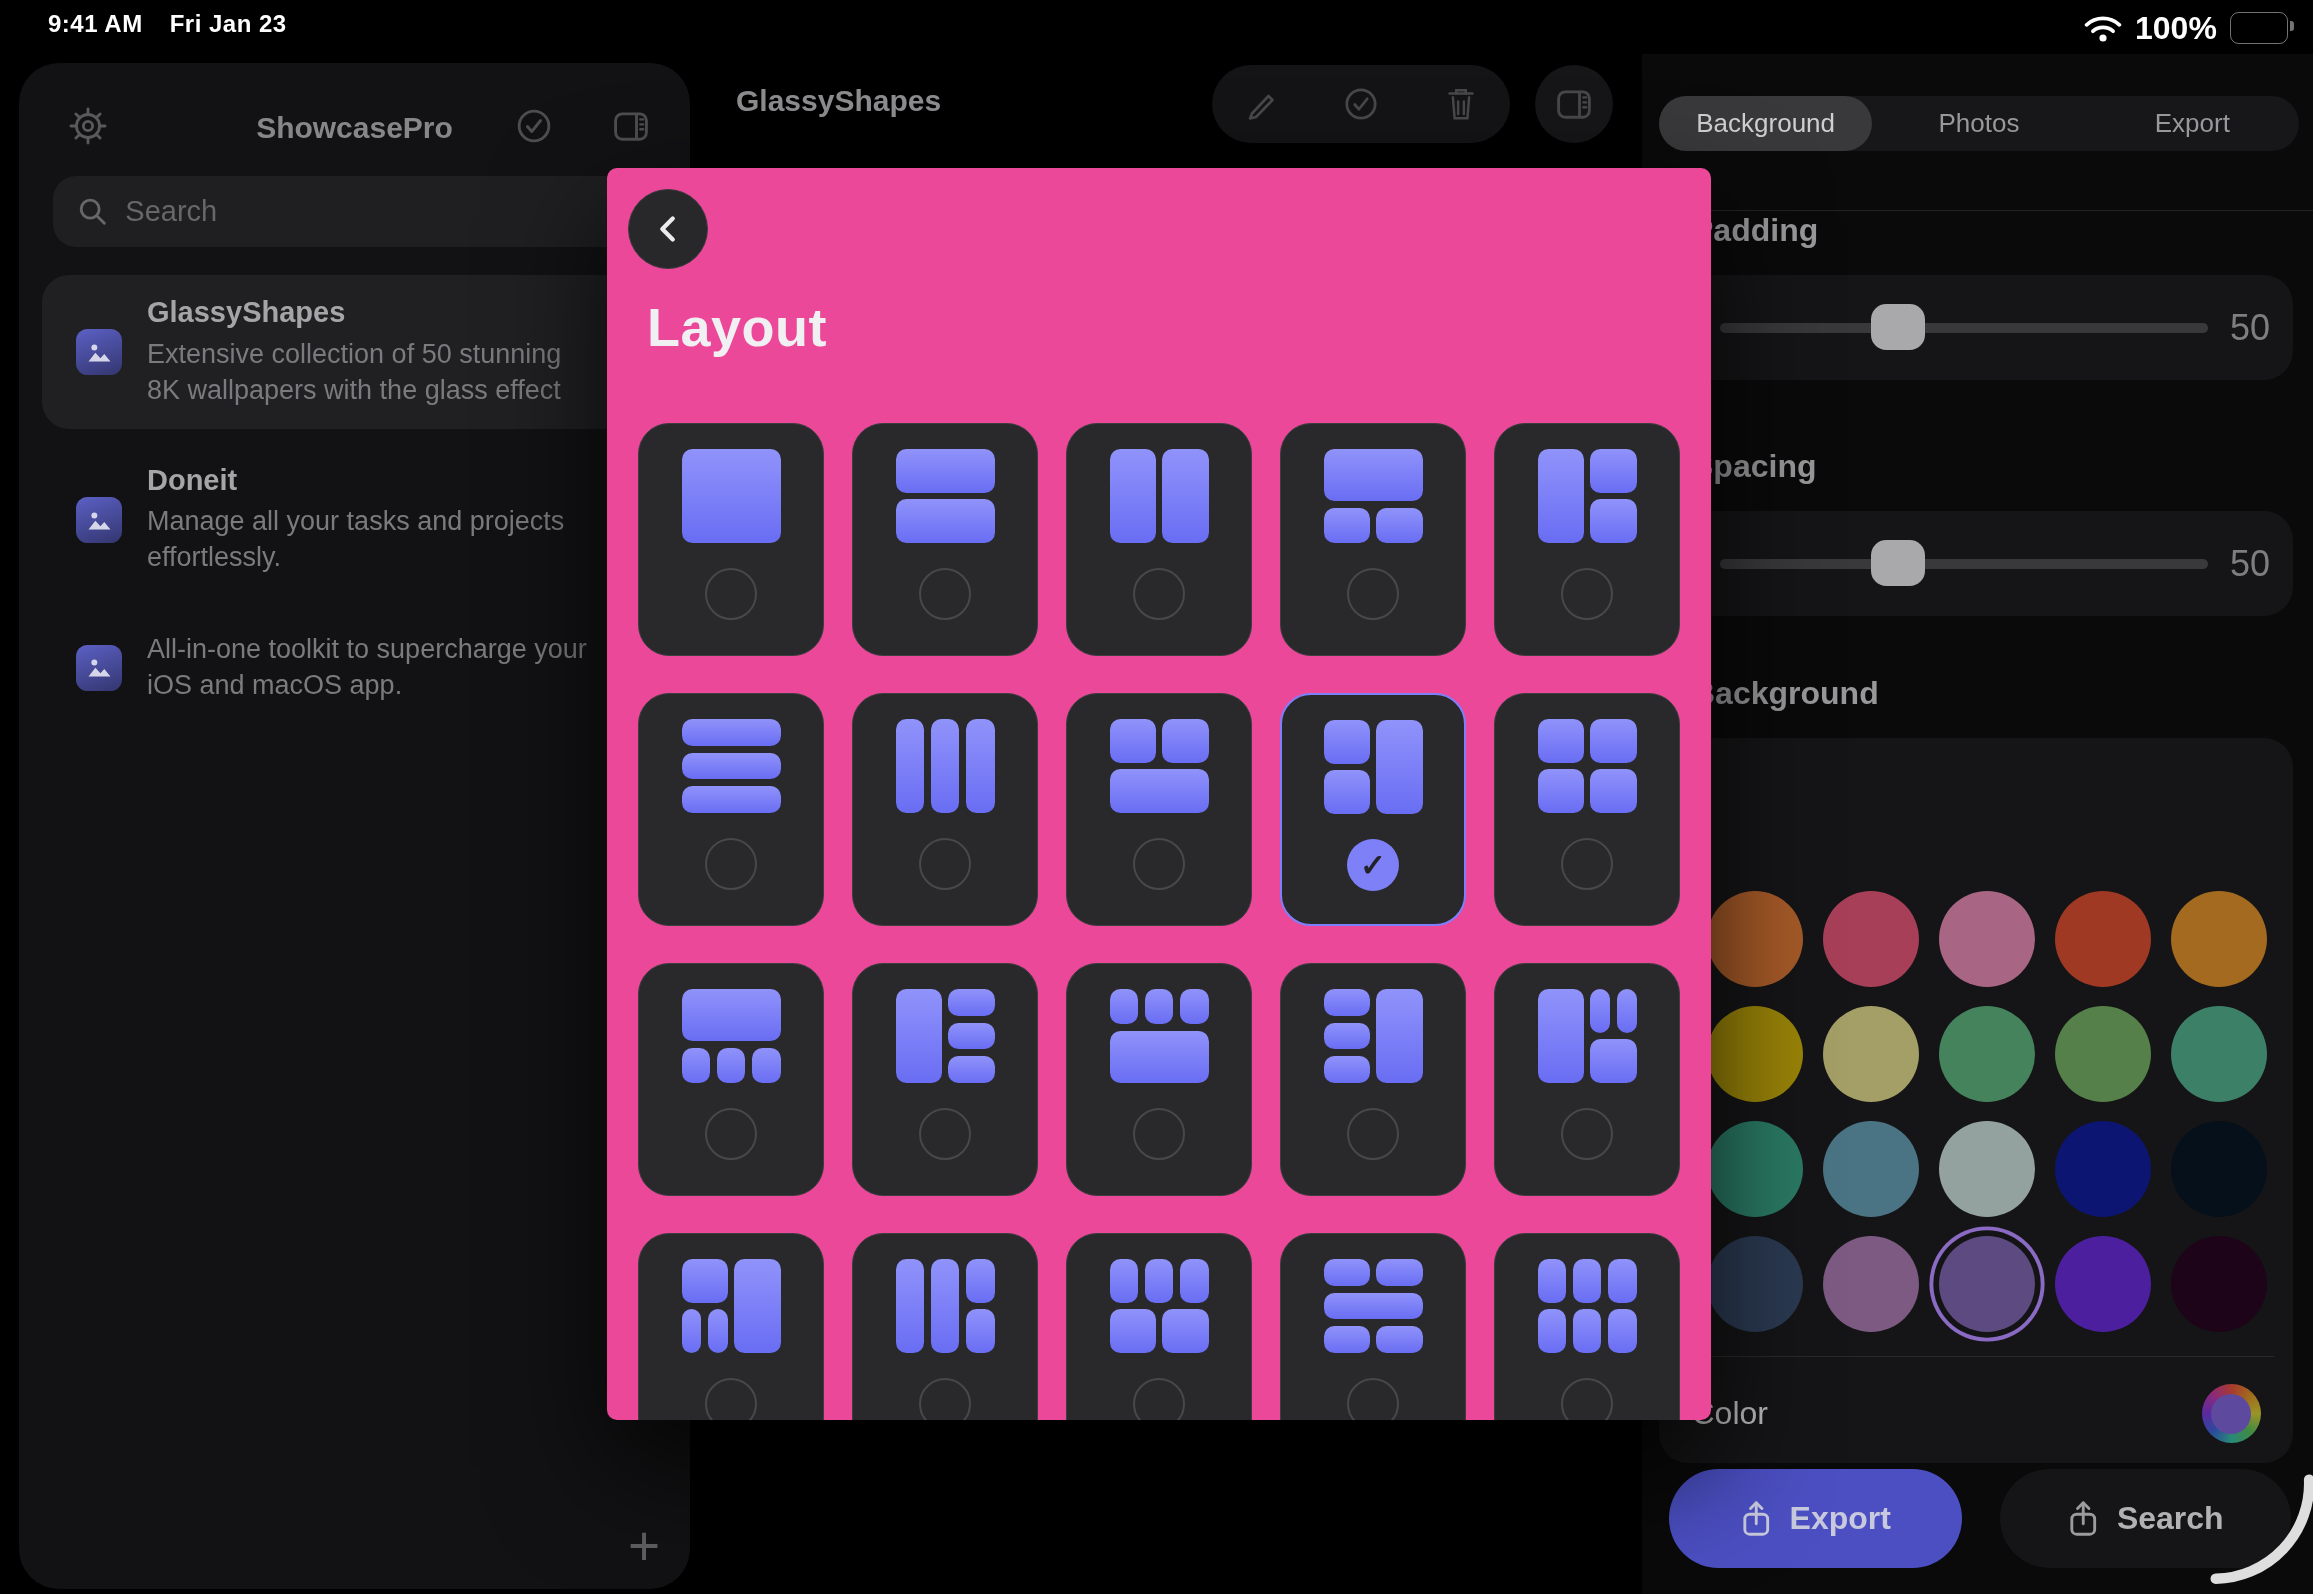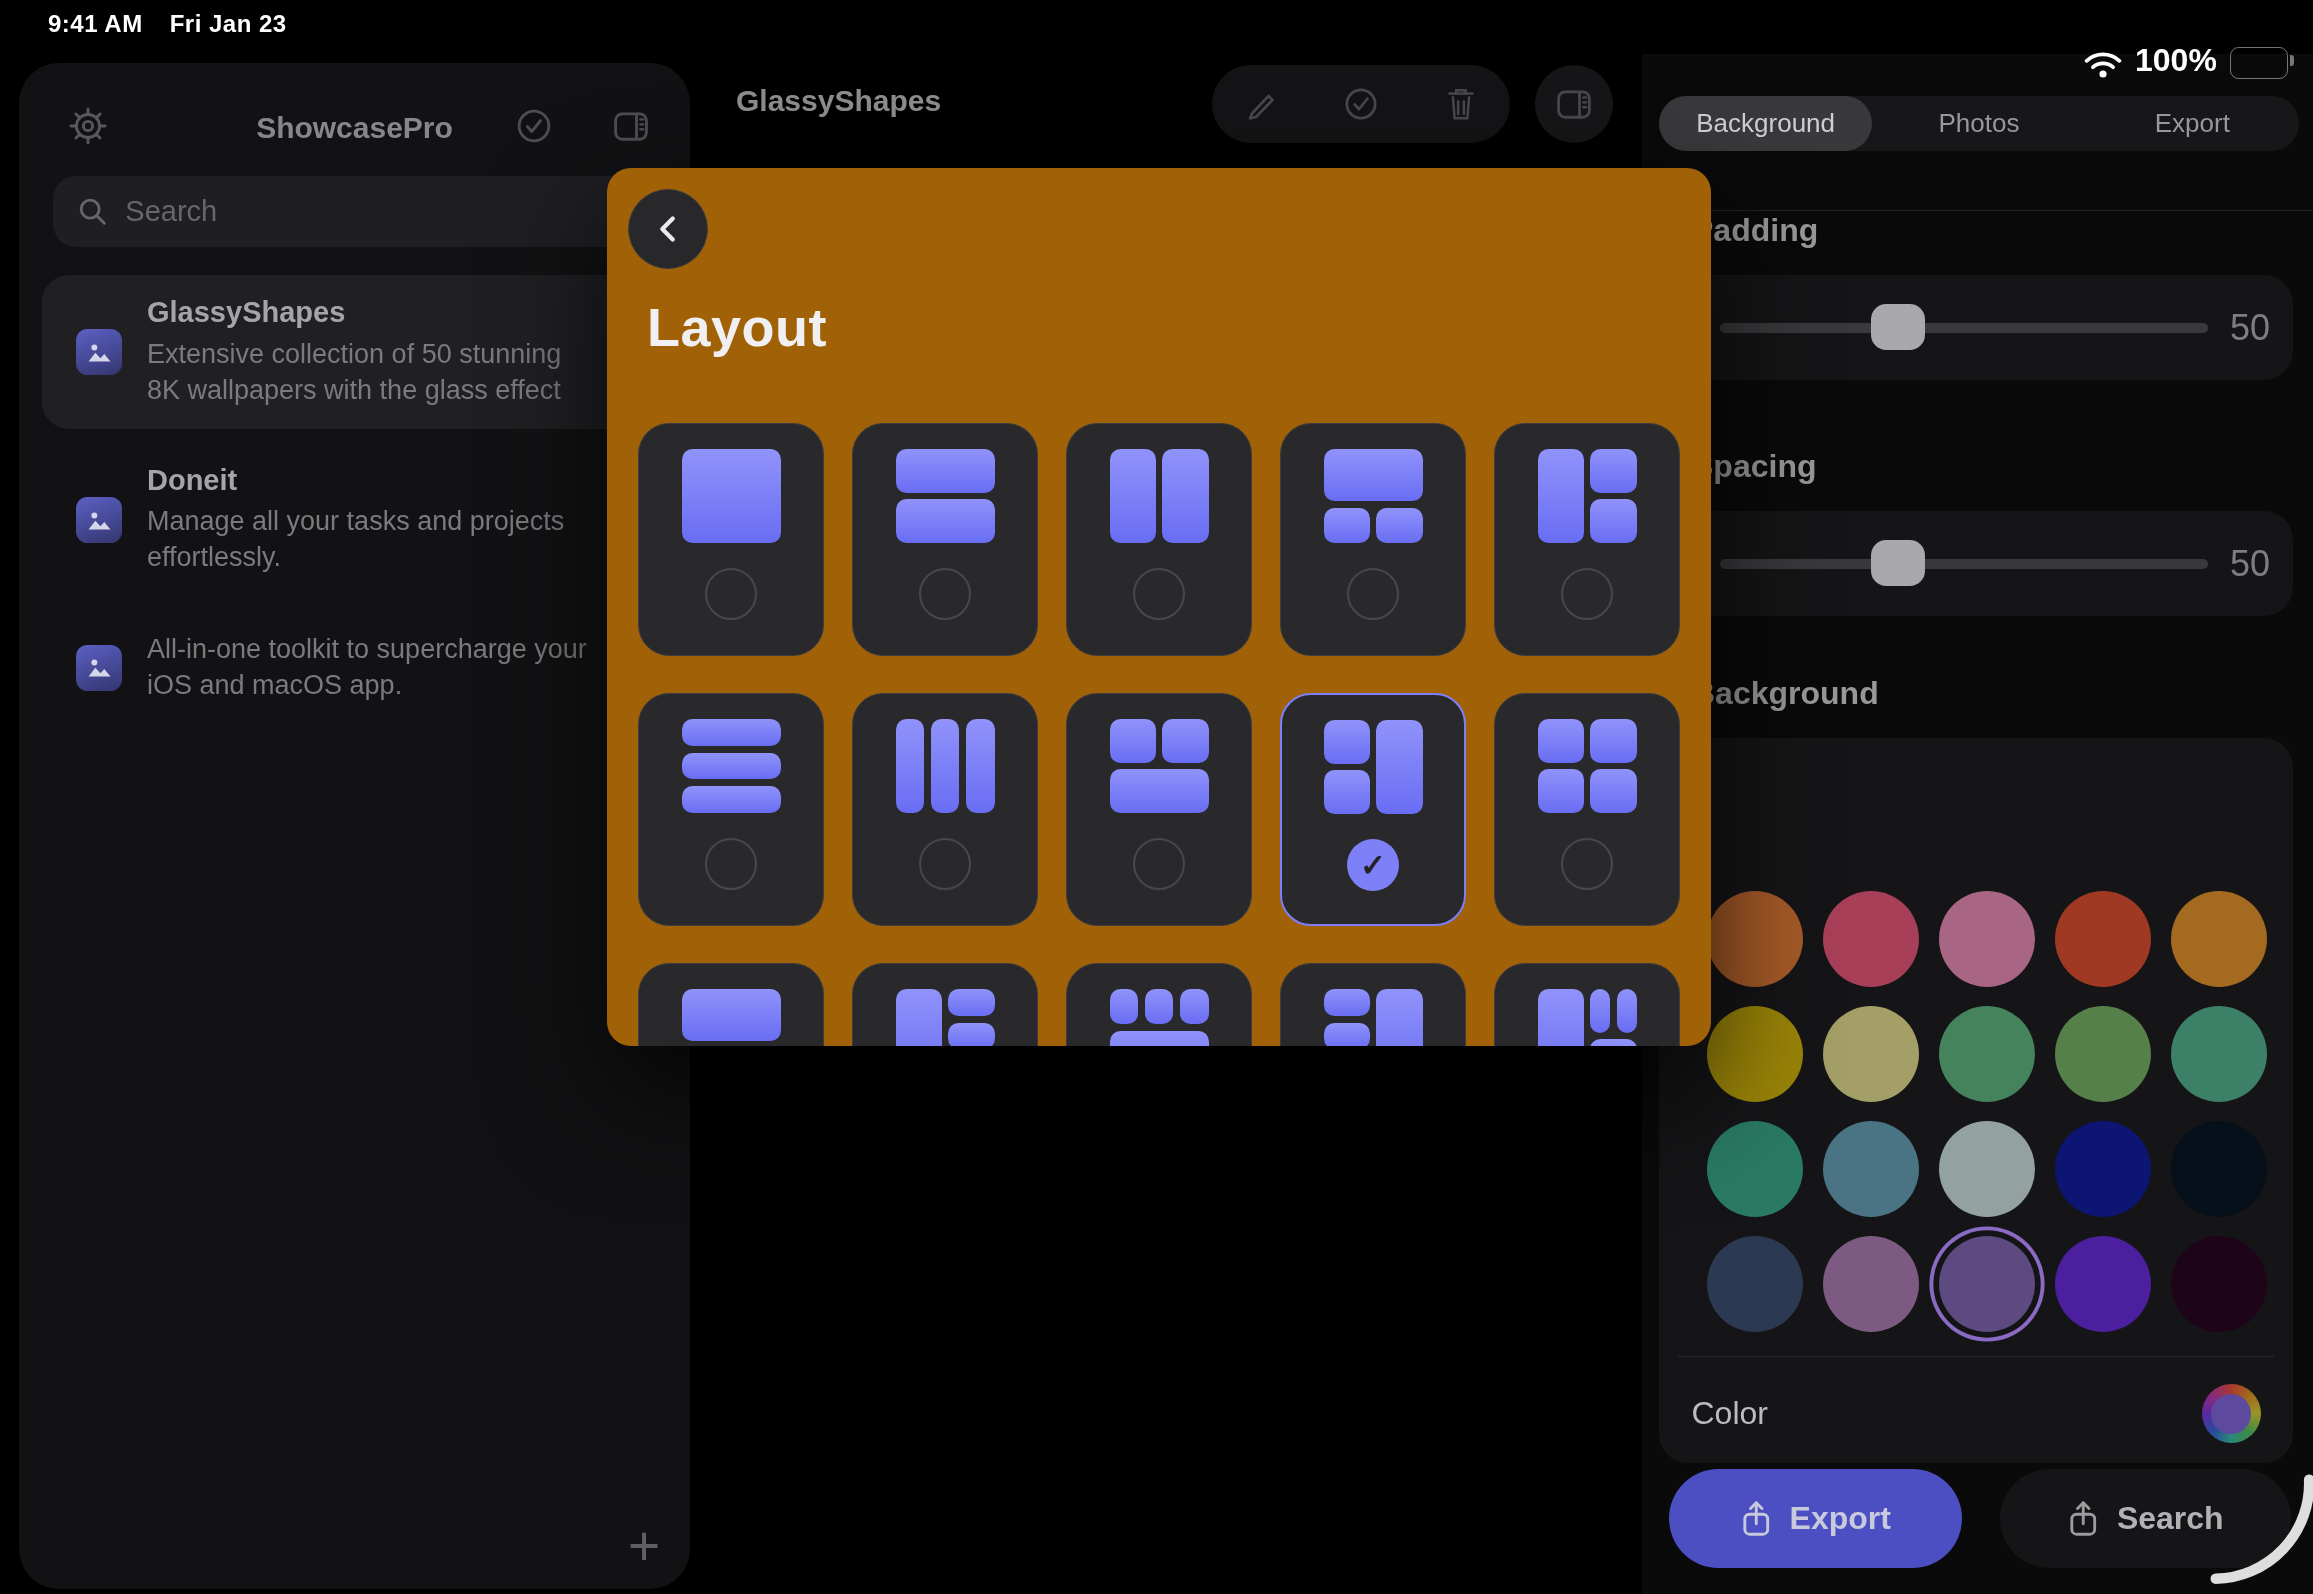--- a/index.html
+++ b/index.html
@@ -4,21 +4,21 @@
 <style>
   html,body{margin:0;padding:0;background:#000;}
   body{width:2313px;height:1594px;position:relative;overflow:hidden;
        font-family:"Liberation Sans",sans-serif;-webkit-font-smoothing:antialiased;}
   .abs{position:absolute;}
 
   
   .status-bar{left:0;top:0;width:2313px;height:54px;z-index:60;color:#fff;}
   .sb-left{left:48px;top:9.6px;font-size:24px;font-weight:600;letter-spacing:0.5px;}
   .sb-left span{margin-right:27px;}
-  .sb-right{right:25px;top:9.6px;display:flex;align-items:flex-end;gap:13.4px;margin-top:32px;}
+  .sb-right{right:25px;top:9.6px;display:flex;align-items:center;gap:13.4px;}
   .sb-batt-label{font-size:32px;font-weight:600;}
   .battery{width:52px;height:26px;border:1.9px solid rgba(255,255,255,.45);border-radius:8.6px;padding:1.9px;position:relative;}
   .battery .fill{width:100%;height:100%;background:#fff;border-radius:4.8px;}
   .battery .tip{position:absolute;right:-6.7px;top:7.6px;width:3.8px;height:10.5px;background:rgba(255,255,255,.45);border-radius:0 2.9px 2.9px 0;}
 
   
   .sidebar{left:19px;top:63px;width:671px;height:1526px;border-radius:40px;background:#121214;z-index:5;}
   .side-header{left:0;top:23px;width:100%;height:76px;}
   .side-title{left:0;top:25px;width:100%;text-align:center;font-size:30px;font-weight:700;color:#87878a;}
   .icon-btn{display:flex;align-items:center;justify-content:center;}
@@ -67,21 +67,21 @@
   .color-label{font-size:32px;color:#bcbcbe;}
   .wheel{width:59px;height:59px;border-radius:50%;background:conic-gradient(#a93a2e,#a06a1e,#9a9426,#3f8a44,#2a8a78,#2a4a9a,#5a2aa0,#8a2a7a,#a93a2e);display:flex;align-items:center;justify-content:center;}
   .wheel .core{width:40px;height:40px;border-radius:50%;background:#5d4a9e;}
 
   .action-btn{height:99px;border-radius:50px;display:flex;align-items:center;justify-content:center;gap:17px;font-size:32px;font-weight:600;z-index:3;}
   .export-btn{left:1669px;top:1469px;width:293px;background:#4b4fc2;color:#c9c9de;}
   .share-btn{left:2000px;top:1469px;width:291px;background:#151517;color:#b2b2b4;}
   .corner-arc{left:2189px;top:1472px;z-index:3;}
 
   
-  .modal{left:607px;top:168px;width:1104px;height:878px;border-radius:24px;background:#a16207;
+  .modal{left:607px;top:168px;width:1104px;height:1252px;border-radius:10px;background:#ec4899;
          box-shadow:0 48px 115px rgba(0,0,0,.75);z-index:40;overflow:hidden;}
   .back-btn{position:absolute;left:21px;top:21px;width:80px;height:80px;border-radius:50%;background:#28282b;border:1px solid #3c3c3f;display:flex;align-items:center;justify-content:center;box-sizing:border-box;}
   .modal-title{position:absolute;left:40px;top:128px;font-size:54px;font-weight:800;color:#f0f0f2;letter-spacing:0.5px;}
   .layout-grid{position:absolute;left:31px;top:255px;width:1043px;display:grid;grid-template-columns:repeat(5,186px);grid-auto-rows:233px;column-gap:28px;row-gap:37px;}
   .tile{background:#29292c;border:1.9px solid #3e3e41;border-radius:31px;box-sizing:border-box;display:flex;flex-direction:column;align-items:center;}
   .tile.sel{border:2.9px solid #7d80fa;}
   .glyph{margin-top:25px;width:99px;height:94px;display:grid;grid-template-rows:repeat(12,1fr);grid-template-columns:repeat(12,1fr);gap:6.7px;}
   .cell{background:linear-gradient(180deg,#9093fa,#696df3);border-radius:10.5px;}
   .radio{margin-top:25px;width:52px;height:52px;border-radius:50%;border:2.9px solid #48484b;box-sizing:border-box;}
   .radio.checked{border:none;background:#7d80f6;display:flex;align-items:center;justify-content:center;color:#232327;font-size:31px;font-weight:700;}

